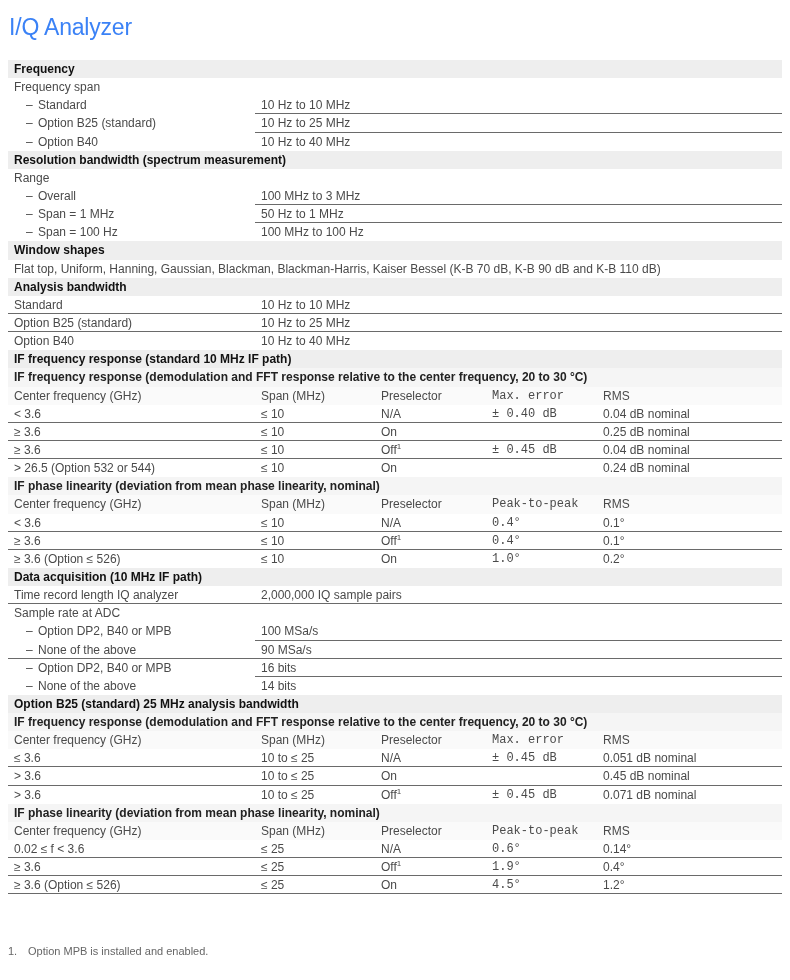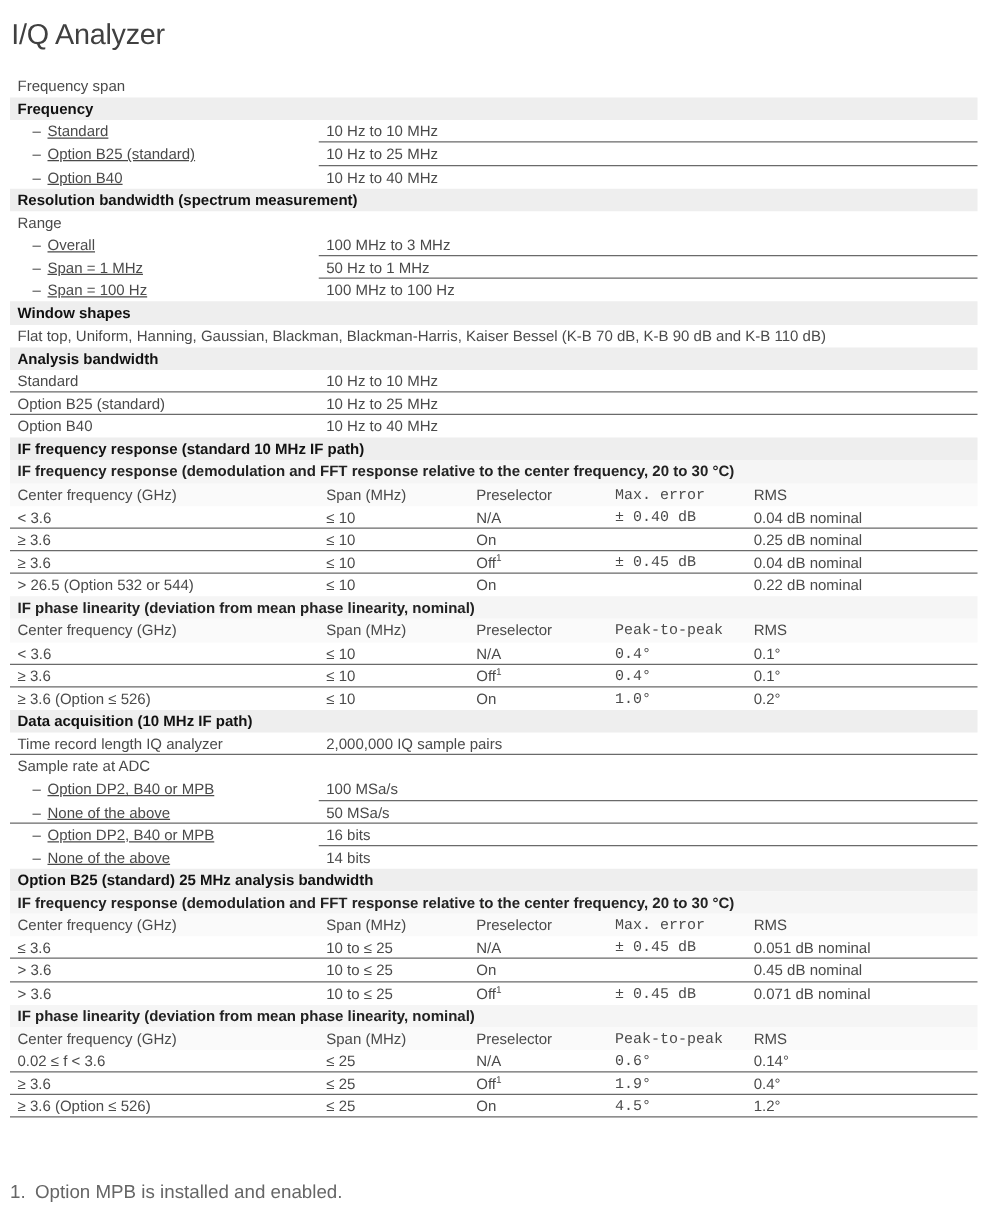--- a/index.html
+++ b/index.html
@@ -1,51 +1,51 @@
 <!DOCTYPE html>
 <html><head>
 <meta charset="utf-8">
 <style>
   html, body { margin: 0; padding: 0; background: #ffffff; }
   body { width: 790px; height: 980px; position: relative; overflow: hidden;
          font-family: "Liberation Sans", "DejaVu Sans", sans-serif; color: #4a4a4a; }
-  .title { position: absolute; left: 9px; top: 14px; font-size: 23px; color: #404040;
+  .title { position: absolute; left: 9px; top: 14px; font-size: 23px; color: #3b82f6;
            font-weight: normal; letter-spacing: -0.2px; margin: 0; }
   .table { position: absolute; left: 8px; top: 60px; width: 774px; }
   .row { position: relative; height: 18.15px; font-size: 12px; line-height: 18px;
          white-space: nowrap; box-sizing: border-box; }
   .row.hdr { background: #eeeeee; font-weight: bold; color: #111; }
   .row.sub { background: #f5f5f5; font-weight: bold; color: #222; text-decoration: underline; }
   .row.colhdr { background: #fafafa; }
   .c { position: absolute; top: 0; }
   .c1 { left: 6px; }
-  .c1.ind { left: 18px; text-decoration: underline; }
+  .c1.ind { left: 18px; }
   .c2 { left: 253px; }
   .c3 { left: 373px; }
   .c4 { left: 484px; font-family: Liberation Mono, monospace; }
   .c5 { left: 595px; }
   .dash { display: inline-block; width: 12px; }
   .line-full::after { content: ""; position: absolute; left: 0; right: 0; bottom: 0; border-bottom: 1px solid #6a6a6a; }
   .line-val::after { content: ""; position: absolute; left: 247px; right: 0; bottom: 0; border-bottom: 1px solid #6a6a6a; }
   sup { font-size: 8px; vertical-align: 5px; line-height: 0; }
-  .footnote { position: absolute; left: 8px; top: 945px; font-size: 15px; color: #666; }
+  .footnote { position: absolute; left: 8px; top: 945px; font-size: 11px; color: #666; }
   .footnote .num { display: inline-block; width: 20px; }
 </style>
 </head>
 <body>
 
 <h1 class="title">I/Q Analyzer</h1>
 
 <div class="table">
 
+  <div class="row hdr">
+      <span class="c c1">Frequency</span>
+    </div>
   <div class="row">
       <span class="c c1">Frequency span</span>
-    </div>
-  <div class="row hdr">
-      <span class="c c1">Frequency</span>
     </div>
   <div class="row line-val">
       <span class="c c1 ind"><span class="dash">–</span><span>Standard</span></span>
       <span class="c c2">10 Hz to 10 MHz</span>
     </div>
   <div class="row line-val">
       <span class="c c1 ind"><span class="dash">–</span><span>Option B25 (standard)</span></span>
       <span class="c c2">10 Hz to 25 MHz</span>
     </div>
   <div class="row">
@@ -127,21 +127,21 @@
       <span class="c c2">≤ 10</span>
       <span class="c c3"><span>Off</span><sup>1</sup></span>
       <span class="c c4">± 0.45 dB</span>
       <span class="c c5">0.04 dB nominal</span>
   </div>
   <div class="row">
     <span class="c c1">&gt; 26.5 (Option 532 or 544)</span>
       <span class="c c2">≤ 10</span>
       <span class="c c3"><span>On</span><sup></sup></span>
       <span class="c c4"></span>
-      <span class="c c5">0.22 dB nominal</span>
+      <span class="c c5">0.24 dB nominal</span>
   </div>
 
   <div class="row sub">
       <span class="c c1">IF phase linearity (deviation from mean phase linearity, nominal)</span>
     </div>
   <div class="row colhdr">
     <span class="c c1">Center frequency (GHz)</span>
     <span class="c c2">Span (MHz)</span>
     <span class="c c3">Preselector</span>
     <span class="c c4">Peak-to-peak</span>
@@ -178,21 +178,21 @@
     </div>
   <div class="row">
       <span class="c c1">Sample rate at ADC</span>
     </div>
   <div class="row line-val">
       <span class="c c1 ind"><span class="dash">–</span><span>Option DP2, B40 or MPB</span></span>
       <span class="c c2">100 MSa/s</span>
     </div>
   <div class="row line-full">
       <span class="c c1 ind"><span class="dash">–</span><span>None of the above</span></span>
-      <span class="c c2">50 MSa/s</span>
+      <span class="c c2">90 MSa/s</span>
     </div>
   <div class="row line-val">
       <span class="c c1 ind"><span class="dash">–</span><span>Option DP2, B40 or MPB</span></span>
       <span class="c c2">16 bits</span>
     </div>
   <div class="row">
       <span class="c c1 ind"><span class="dash">–</span><span>None of the above</span></span>
       <span class="c c2">14 bits</span>
     </div>
 

